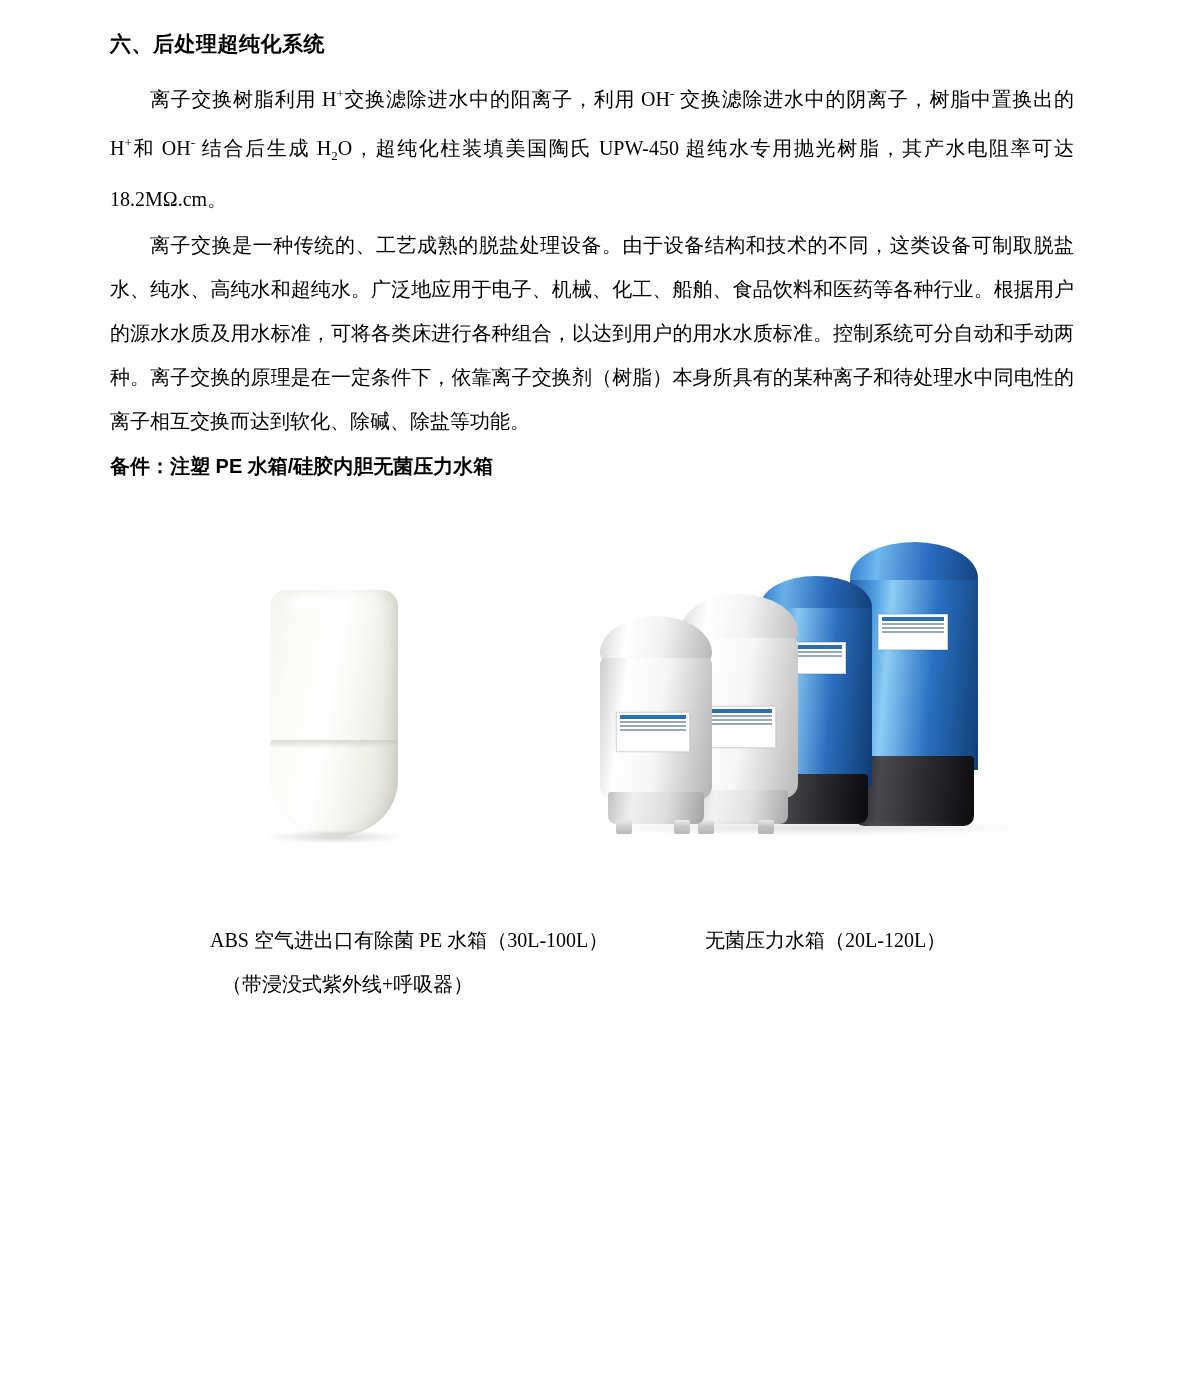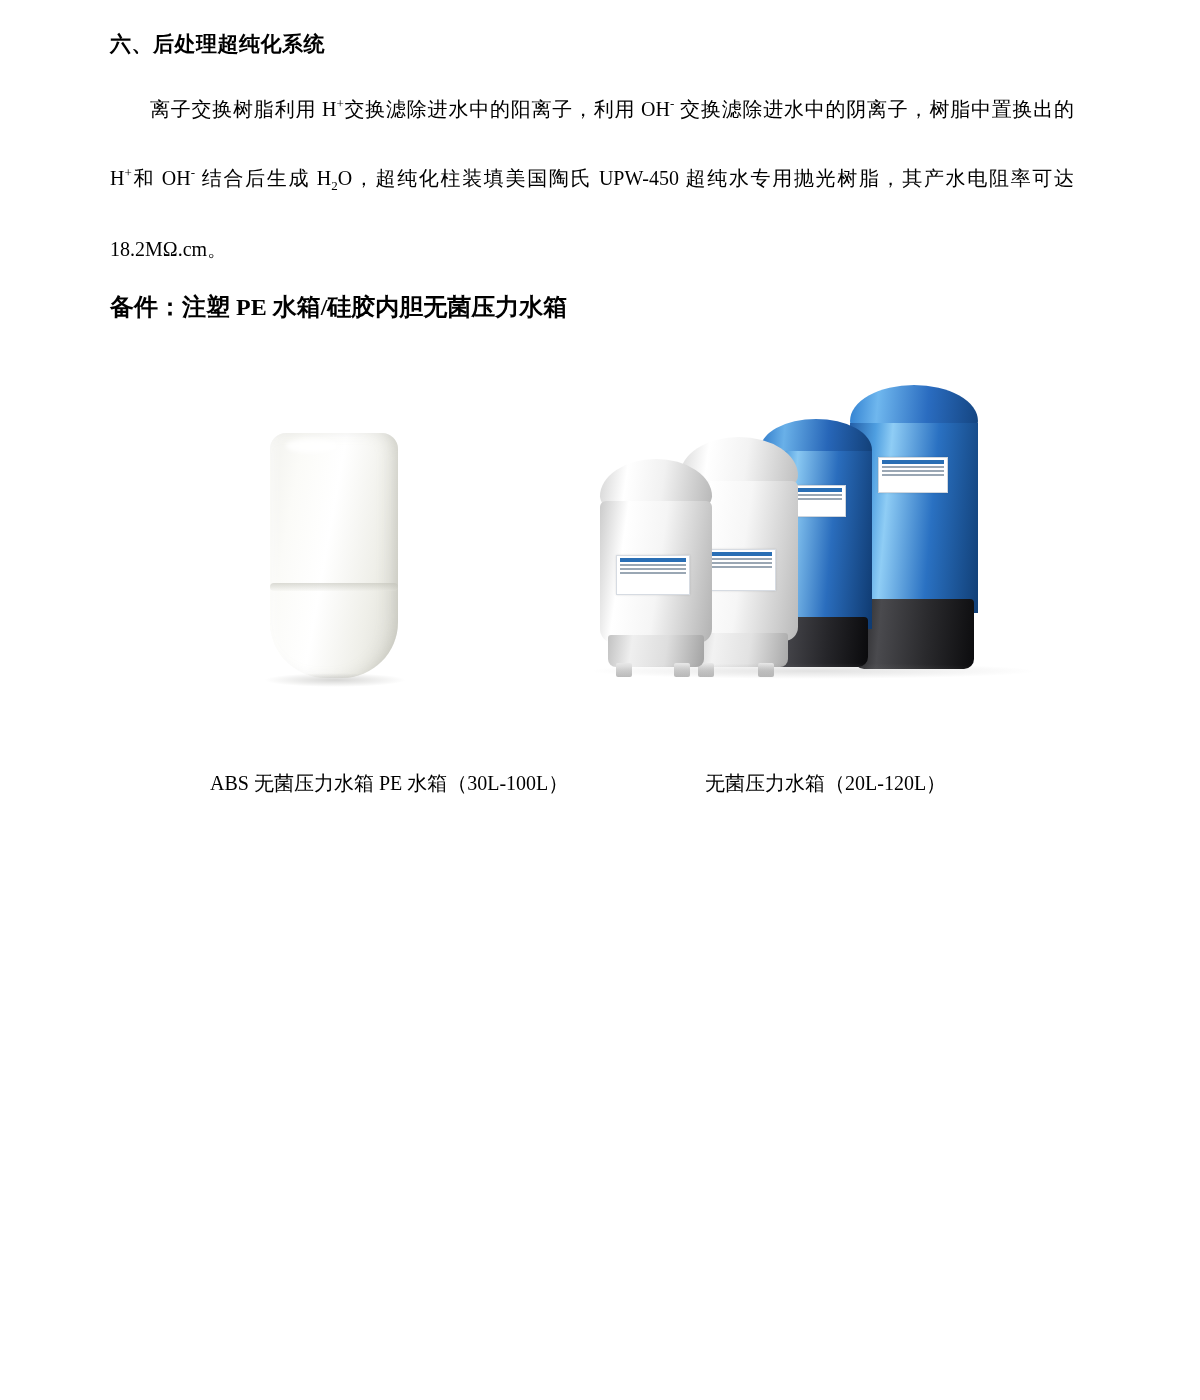--- a/index.html
+++ b/index.html
@@ -27,41 +27,41 @@
   }
   h1.section-title {
     font-size: 21px;
     font-weight: bold;
     margin: 8px 0 14px 0;
     letter-spacing: 0.5px;
     font-family: Liberation Mono, monospace;
   }
   p.body-par {
     font-size: 20px;
-    line-height: 64px;
+    line-height: 44px;
     margin: 0 16px 2px 0;
     text-align: justify;
     text-justify: inter-ideograph;
   }
   p.indent {
     text-indent: 2em;
   }
   .sup {
     vertical-align: super;
     font-size: 13px;
   }
   .sub {
     vertical-align: sub;
     font-size: 13px;
   }
   h2.sub-title {
-    font-size: 24px;
+    font-size: 20px;
     font-weight: bold;
     margin: 10px 0 6px 0;
-    font-family: Liberation Serif, serif;
+    font-family: Liberation Sans, sans-serif;
   }
   .figure-area {
     position: relative;
     margin-top: 40px;
     height: 390px;
   }
   
   .pe-tank {
     position: absolute;
     left: 160px;
@@ -316,20 +316,21 @@
 
 <div class="page">
   <div class="content">
 
     <h1 class="section-title">六、后处理超纯化系统</h1>
 
     <p class="body-par indent">
       <span>离子交换树脂利用 H</span><span class="sup">+</span><span>交换滤除进水中的阳离子，利用 OH</span><span class="sup">-</span><span> 交换滤除进水中的阴离子，树脂中置换出的 H</span><span class="sup">+</span><span>和 OH</span><span class="sup">-</span><span> 结合后生成 H</span><span class="sub">2</span><span>O，超纯化柱装填美国陶氏 UPW-450 超纯水专用抛光树脂，其产水电阻率可达 18.2MΩ.cm。</span>
     </p>
 
+    <p class="body-par indent">离子交换是一种传统的、工艺成熟的脱盐处理设备。由于设备结构和技术的不同，这类设备可制取脱盐水、纯水、高纯水和超纯水。广泛地应用于电子、机械、化工、船舶、食品饮料和医药等各种行业。根据用户的源水水质及用水标准，可将各类床进行各种组合，以达到用户的用水水质标准。控制系统可分自动和手动两种。离子交换的原理是在一定条件下，依靠离子交换剂（树脂）本身所具有的某种离子和待处理水中同电性的离子相互交换而达到软化、除碱、除盐等功能。</p>
 
 
 
 
     <h2 class="sub-title">备件：注塑 PE 水箱/硅胶内胆无菌压力水箱</h2>
 
 
     <div class="figure-area">
 
       <div class="pe-tank">
@@ -391,18 +392,19 @@
           <div class="port" style="left:16px;"></div>
           <div class="port" style="left:74px;"></div>
         </div>
 
       </div>
 
       <div class="group-shadow"></div>
     </div>
 
     <div class="caption-row">
-      <div class="caption cap-left-1">ABS 无菌压力水箱 PE 水箱（30L-100L）</div>
+      <div class="caption cap-left-1">ABS 空气进出口有除菌 PE 水箱（30L-100L）</div>
+      <div class="caption cap-left-2">（带浸没式紫外线+呼吸器）</div>
       <div class="caption cap-right-1">无菌压力水箱（20L-120L）</div>
     </div>
 
   </div>
 </div>
 
 </body></html>

